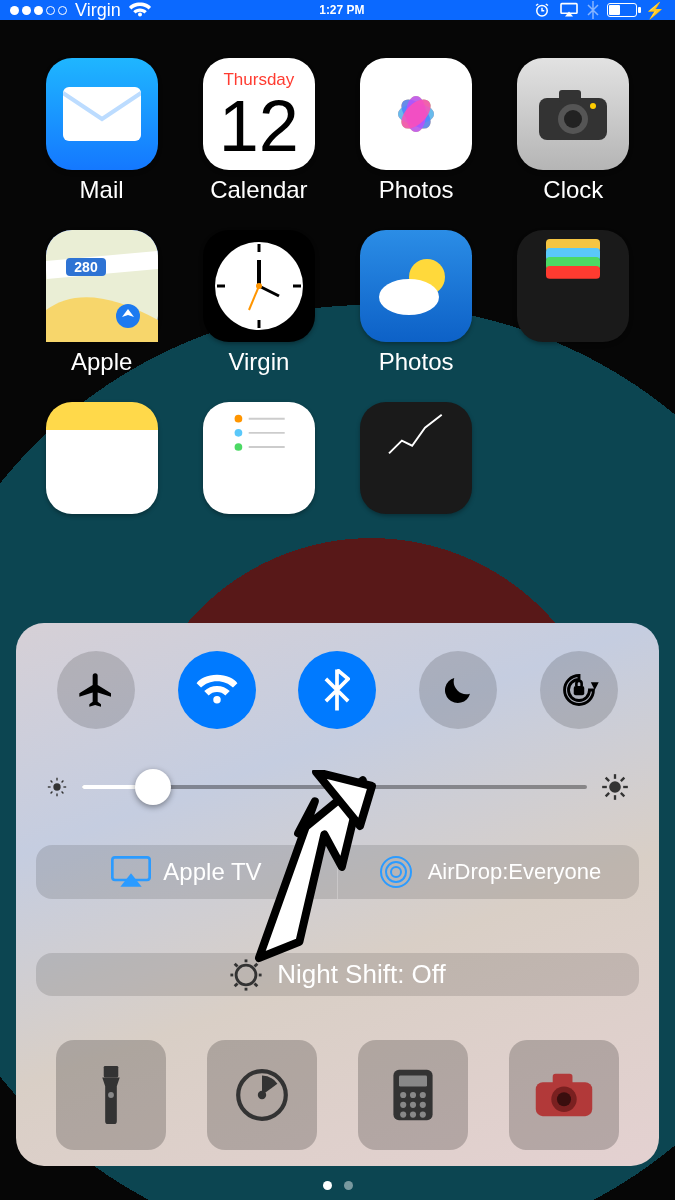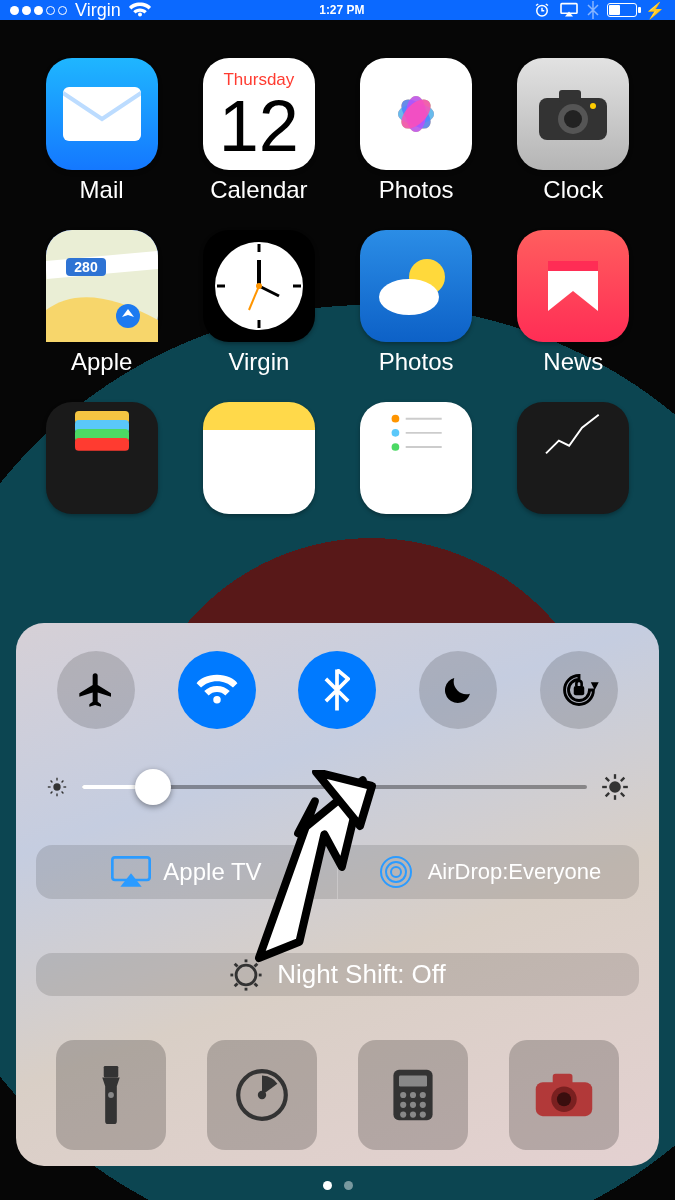--- a/index.html
+++ b/index.html
@@ -268,29 +268,20 @@
       <div class="app-label">Virgin</div>
     </div>
     <div class="app">
       <div class="app-icon ic-weather">
         <svg width="90" height="70" viewBox="0 0 90 70">
             <circle cx="56" cy="26" r="18" fill="#ffd93b"></circle>
             <ellipse cx="38" cy="46" rx="30" ry="18" fill="#fff"></ellipse>
           </svg>
       </div>
       <div class="app-label">Photos</div>
-    </div>
-    <div class="app">
-      <div class="app-icon ic-news">
-        <svg width="70" height="70" viewBox="0 0 70 70">
-            <path d="M10 10v50l25-20 25 20V10H10z" fill="#fff"></path>
-            <rect x="10" y="10" width="50" height="10" fill="#ff2d55"></rect>
-          </svg>
-      </div>
-      <div class="app-label">News</div>
     </div>
 
     <div class="app">
       <div class="app-icon ic-wallet">
         <svg width="112" height="72" viewBox="0 0 112 112">
             <rect x="14" y="14" width="84" height="20" rx="6" fill="#f5c542"></rect>
             <rect x="14" y="28" width="84" height="20" rx="6" fill="#5ac8fa"></rect>
             <rect x="14" y="42" width="84" height="20" rx="6" fill="#4cd964"></rect>
             <rect x="14" y="56" width="84" height="20" rx="6" fill="#ff3b30"></rect>
           </svg>

